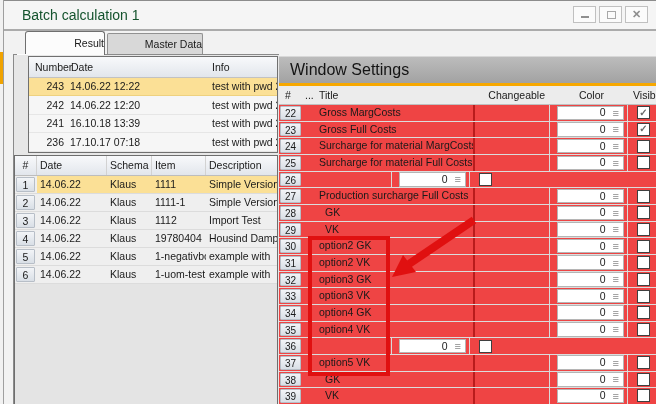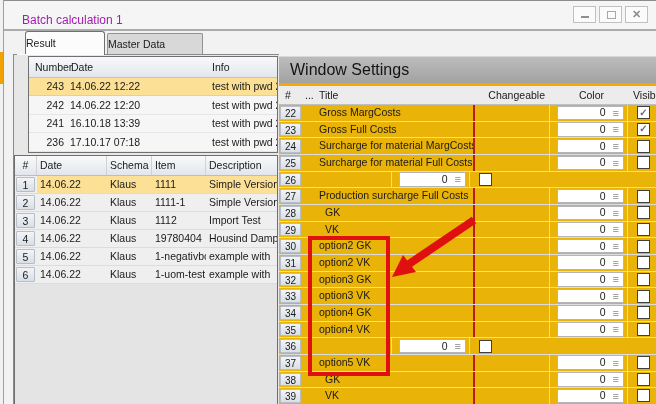--- a/index.html
+++ b/index.html
@@ -7,32 +7,32 @@
   body { font-family:"Liberation Sans", sans-serif; font-size:10.5px; color:#1a1a1a; background:#ececec; position:relative; }
 
   
   .edge-strip { position:absolute; left:0; top:0; width:4px; height:404px; background:#f1f1f1; border-right:1px solid #9f9f9f; }
   .edge-strip .orange-sliver { position:absolute; left:0; top:52px; width:3px; height:32px; background:#f0a300; }
 
   
   .window { position:absolute; left:4px; top:0; width:652px; height:404px; background:#f2f2f2; border-top:1px solid #8c8c8c; overflow:hidden; }
 
   .titlebar { position:absolute; left:0; top:0; width:100%; height:28px; background:#f5f5f5; }
-  .titlebar .title { position:absolute; left:18px; top:12px; font-size:12px; color:#a21caf; white-space:nowrap; }
+  .titlebar .title { position:absolute; left:18px; top:6px; font-size:14px; color:#14532d; white-space:nowrap; }
   .win-buttons { position:absolute; right:8px; top:5px; display:flex; gap:3px; }
   .win-btn { width:23px; height:17px; background:#fbfbfb; border:1px solid #c0c0c0; position:relative; cursor:default; }
   .min-glyph { position:absolute; left:7px; bottom:4px; width:8px; height:2px; background:#8f8f8f; }
   .max-glyph { position:absolute; left:7px; top:4px; width:9px; height:8px; border:1px solid #a8a8a8; }
   .close-glyph { position:absolute; left:0; top:1px; width:100%; text-align:center; color:#8f8f8f; font-size:11px; font-weight:bold; }
 
   .titlebar-sep { position:absolute; left:0; top:28px; width:100%; height:2px; background:#ababab; }
 
   
   .tabstrip { position:absolute; left:0; top:30px; width:100%; height:24px; }
-  .tab { position:absolute; top:0; height:24px; text-align:left; line-height:23px; white-space:nowrap; }
+  .tab { position:absolute; top:0; height:24px; text-align:right; line-height:23px; white-space:nowrap; }
   .tab.active { left:21px; width:80px; background:#fcfcfc; border:1px solid #6f6f6f; border-bottom:none; border-radius:3px 3px 0 0; z-index:3; }
   .tab.inactive { left:103px; width:96px; height:22px; top:2px; line-height:21px; background:#d8d8d8; border:1px solid #919191; border-bottom:none; border-radius:2px 2px 0 0; z-index:1; }
 
   
   .tabpage { position:absolute; left:9px; top:53px; width:266px; height:351px; background:#e7e7e7; border-top:1px solid #8a8a8a; border-left:1px solid #8a8a8a; z-index:2; }
   .tab-underlap { position:absolute; left:13px; top:53px; width:78px; height:1px; background:#fcfcfc; z-index:3; }
 
   
   .batch-table { position:absolute; left:24px; top:55px; width:250px; height:97px; background:#f6f6f6; border:1px solid #707070; overflow:hidden; z-index:4; }
   .batch-head { display:flex; height:21px; background:linear-gradient(#f8f9fb,#e2e6ec); border-bottom:1px solid #c2c2c2; }
@@ -66,21 +66,21 @@
   .ws-title { height:27px; background:linear-gradient(#bcbcbc,#a2a2a2); border-top:1px solid #d8d8d8; line-height:26px; padding-left:11px; font-size:16px; color:#141414; }
   .ws-orange { height:3px; }
   .ws-header { display:flex; height:19px; background:#ececec; border-bottom:1px solid #bfbfbf; }
   .ws-header .hc { line-height:18px; white-space:nowrap; overflow:hidden; }
   .wsc1 { width:24px; padding-left:6px; }
   .wsc2 { width:14px; padding-left:2px; }
   .wsc3 { width:158px; padding-left:2px; }
   .wsc4 { width:75px; text-align:right; padding-right:5px; }
   .wsc5 { width:78px; text-align:right; padding-right:24px; }
   .wsc6 { flex:1; padding-left:5px; }
-  .ws-row { display:flex; height:16.67px; background:#eab308; border-bottom:1px solid #dcdcdc; }
+  .ws-row { display:flex; height:16.67px; background:#ef4444; border-bottom:1px solid #dcdcdc; }
   .ws-row .cell { overflow:hidden; white-space:nowrap; line-height:15px; }
   .ws-row .rowhdr { width:21px; margin:1px 2px 1px 1px; line-height:13px !important; font-size:10px; }
   .ws-row .wsc2x { width:14px; }
   .ws-row .title-cell { width:158px; padding-left:2px; border-right:2px solid #b91c1c; }
   .ws-row.indent .title-cell { padding-left:8px; }
   .ws-row .chg-cell { width:75px; border-right:1px solid #d9d9d9; }
   .ws-row .color-cell { width:78px; border-right:1px solid #d9d9d9; display:flex; align-items:center; }
   .color-box { margin-left:7px; margin-right:3px; flex:1; height:14.5px; background:#ffffff; border:1px solid #b5b5b5; display:flex; align-items:center; justify-content:flex-end; padding-right:4px; gap:7px; }
   .color-val { color:#1a1a1a; }
   .menu-icon { color:#8a8a8a; font-size:11px; line-height:12px; }

